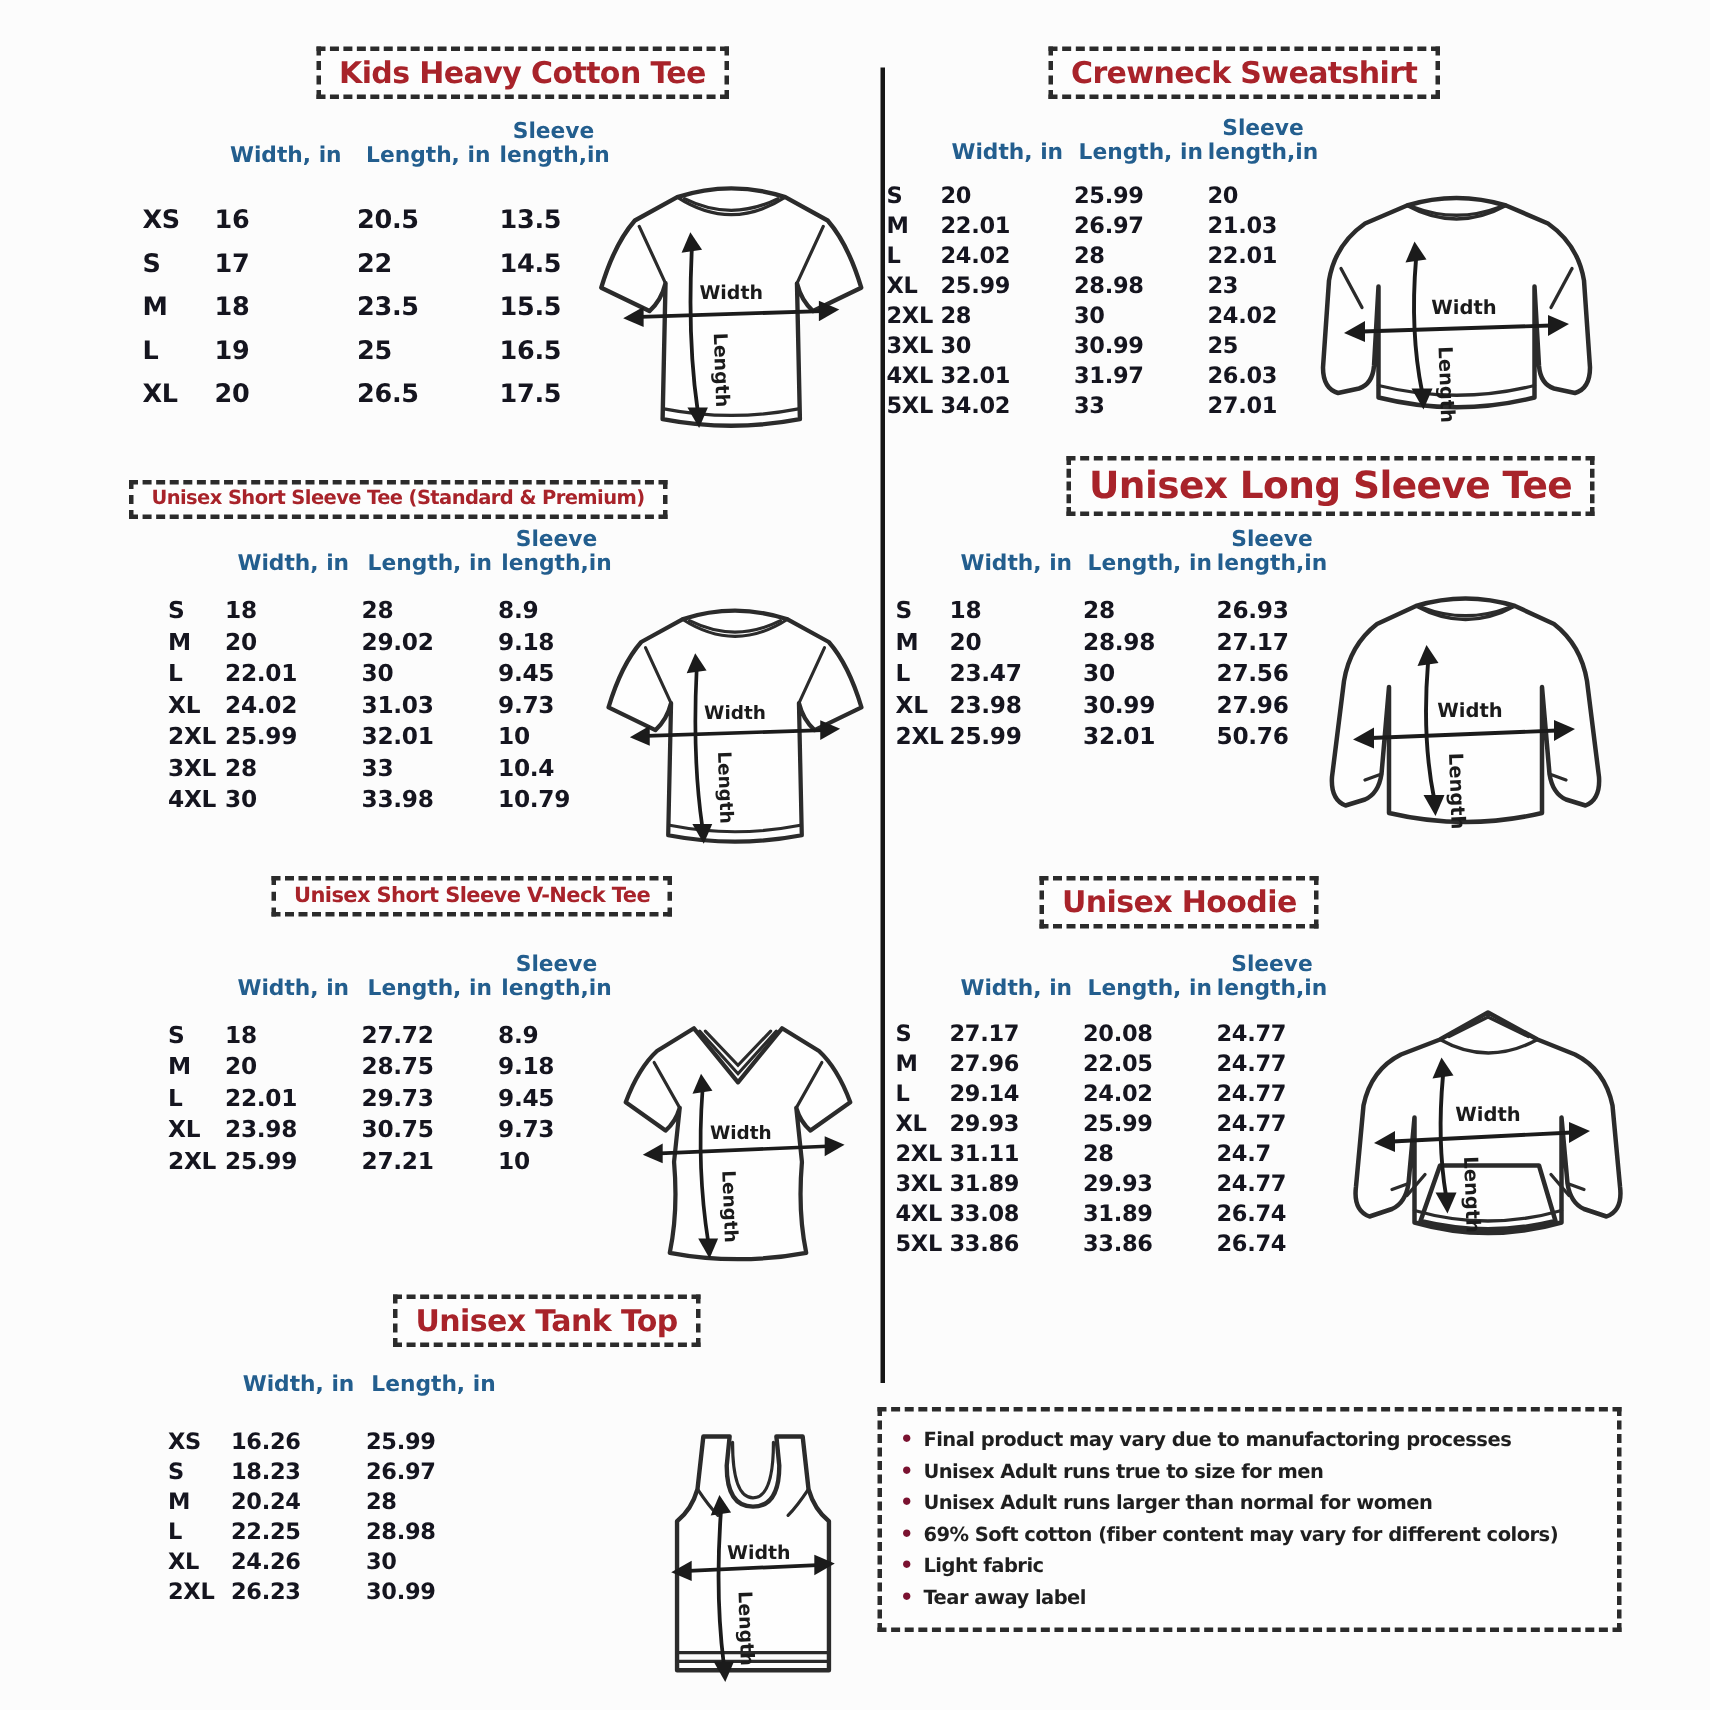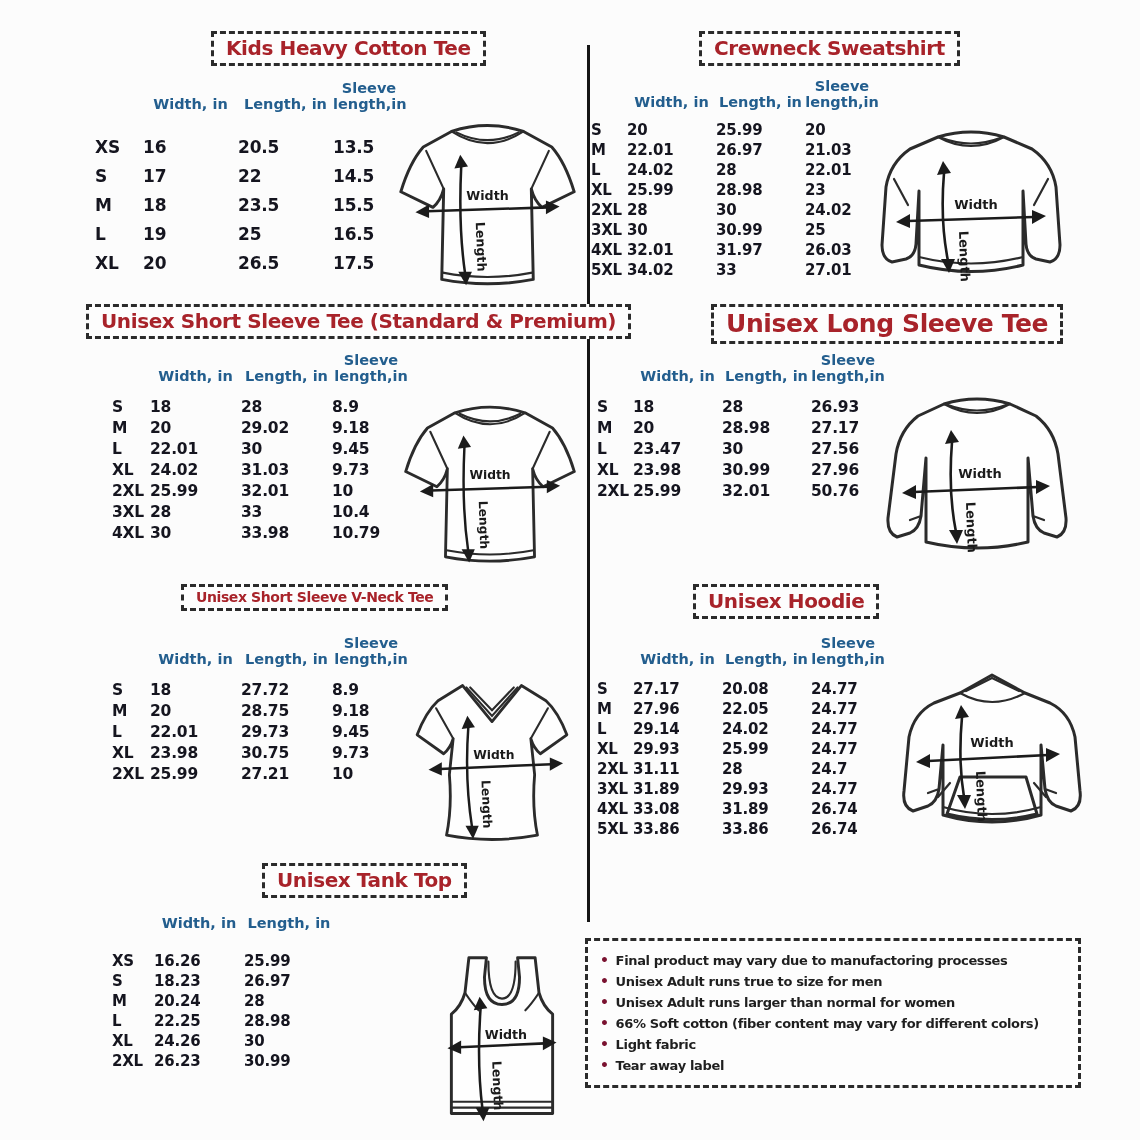--- a/index.html
+++ b/index.html
@@ -2,21 +2,21 @@
 <html><head>
 <meta charset="utf-8">
 <style>
   html,body{margin:0;padding:0;background:#ffffff;}
   .canvas{position:relative;width:1140px;height:1140px;background:#fcfcfc;
           font-family:"DejaVu Sans",sans-serif;overflow:hidden;}
   .panel{position:absolute;text-decoration:underline;}
   .title-box{position:absolute;border:3px dashed #2b2b2b;padding:2px 12px 3px 12px;
              color:#a8232a;font-weight:bold;font-size:20px;letter-spacing:-0.4px;
              white-space:nowrap;background:#fdfdfd;}
-  .title-box.long{font-size:20px;}
+  .title-box.long{font-size:13px;margin-top:16px;}
   .sizetable{position:absolute;color:#15151f;font-weight:bold;}
   .hdr-row{display:flex;align-items:flex-end;color:#235e8e;font-size:14.5px;
            line-height:16px;margin-bottom:14px;}
   .hdr{text-align:center;}
   .row{display:flex;align-items:center;letter-spacing:-0.2px;}
   .rh29 .row{height:29px;font-size:17px;}
   .rh21 .row{height:21px;font-size:15.5px;}
   .rh20 .row{height:20px;font-size:15px;}
   
   .kids  .c-size{width:48px;} .kids  .c-val{width:95px;} .kids  .c-sl{width:72px;}
@@ -581,21 +581,21 @@
         <span>Unisex Adult runs true to size for men</span>
       </div>
 
       <div class="note">
         <span class="dot">•</span>
         <span>Unisex Adult runs larger than normal for women</span>
       </div>
 
       <div class="note">
         <span class="dot">•</span>
-        <span>66% Soft cotton (fiber content may vary for different colors)</span>
+        <span>69% Soft cotton (fiber content may vary for different colors)</span>
       </div>
 
       <div class="note">
         <span class="dot">•</span>
         <span>Light fabric</span>
       </div>
 
       <div class="note">
         <span class="dot">•</span>
         <span>Tear away label</span>

